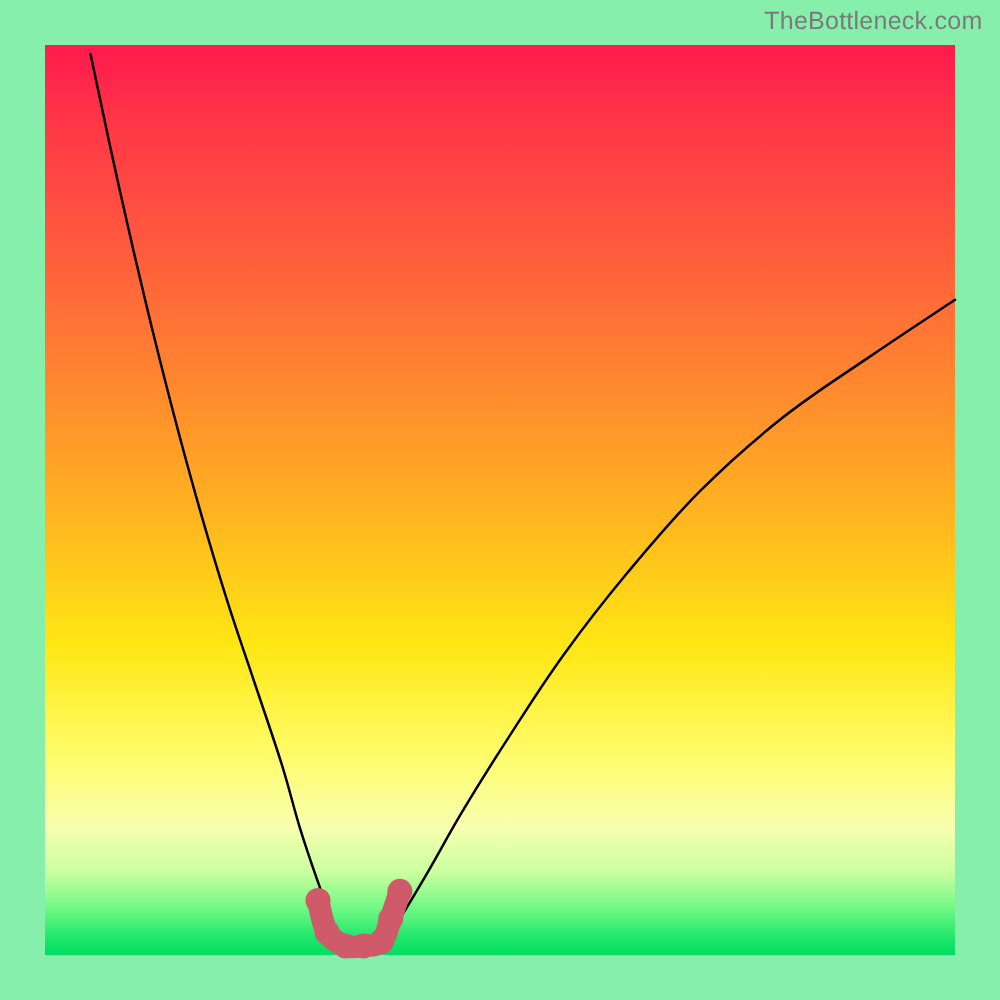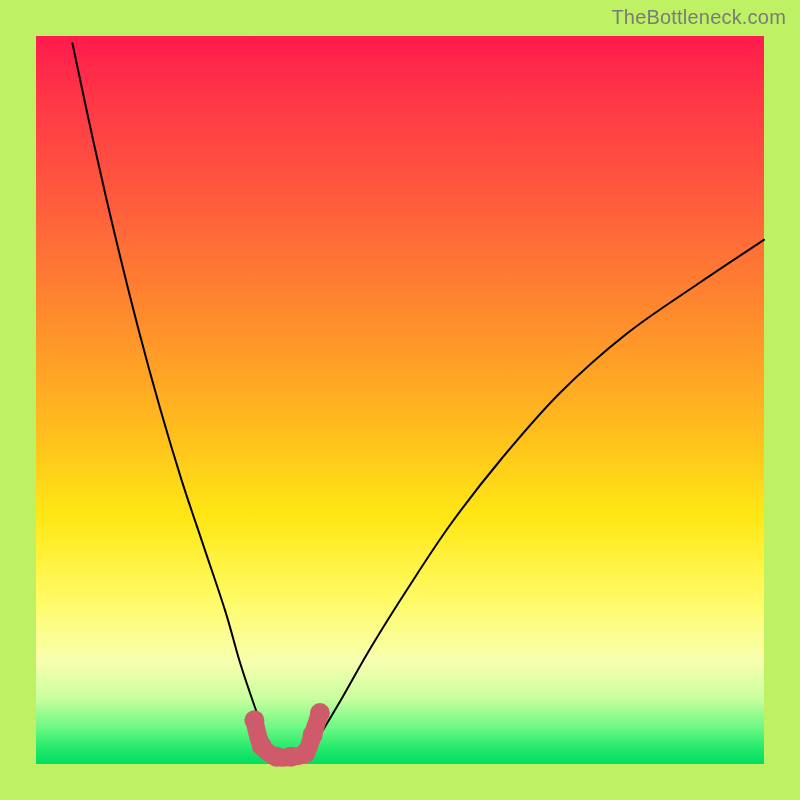--- a/index.html
+++ b/index.html
@@ -10,21 +10,21 @@
     background: #000;
     overflow: hidden;
     font-family: Arial, Helvetica, sans-serif;
   }
   .frame {
     position: absolute;
     left: 0;
     top: 0;
     width: 800px;
     height: 800px;
-    background: #bef264;
+    background: #86efac;
   }
   .plot-area {
     position: absolute;
     left: 36px;
     top: 36px;
     width: 728px;
     height: 728px;
     
     background: linear-gradient(
       to bottom,

